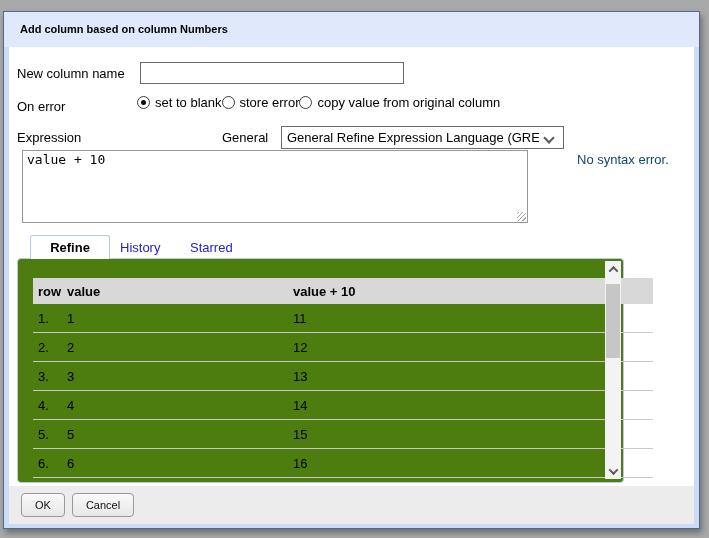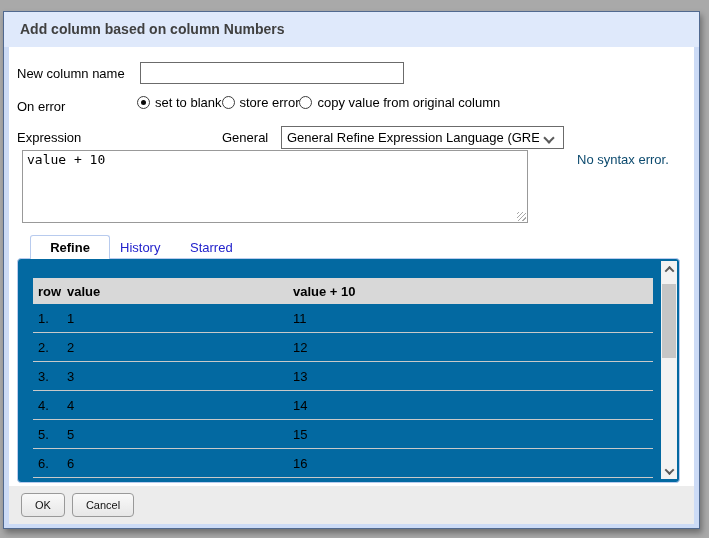--- a/index.html
+++ b/index.html
@@ -3,22 +3,22 @@
 <meta charset="utf-8">
 <style>
   * { box-sizing: border-box; margin: 0; padding: 0; }
   html,body { width:709px; height:538px; overflow:hidden; }
   body { font-family:"Liberation Sans", sans-serif; background:#a9a9a9; position:relative; }
 
   .dialog { position:absolute; left:3px; top:11px; width:697px; height:518px;
             border:1px solid #51698f; background:#ccdbf6;
             box-shadow:2px 4px 6px rgba(0,0,0,0.35); }
   .dialog-header { position:absolute; left:0; top:0; right:0; height:35px;
-            background:#dfe9fb; font-weight:bold; font-size:14px; line-height:35px;
-            padding-left:16px; color:#404040; }
+            background:#dfe9fb; font-weight:bold; font-size:11px; line-height:35px;
+            padding-left:16px; color:#000000; }
   .dialog-body { position:absolute; left:5px; right:5px; top:35px; bottom:5px; background:#fff; }
 
   .lbl { position:absolute; font-size:13px; color:#000; white-space:nowrap; }
 
   .newcol-input { position:absolute; left:131px; top:15px; width:264px; height:22px;
             border:1px solid #6b6b6b; font-size:13px; padding:0 4px; background:#fff; outline:none; }
 
   .radio-row { position:absolute; left:128px; top:48px; display:flex; align-items:center; }
   .radio-opt { display:flex; align-items:center; font-size:13px; white-space:nowrap; cursor:default; }
   .radio { width:13px; height:13px; border:1px solid #3c3c3c; border-radius:50%; background:#fff;
@@ -44,22 +44,22 @@
 
   .syntax-msg { position:absolute; left:568px; top:105px; font-size:13px; color:#0c4a6e;text-align:right; }
 
   .tab-active { position:absolute; left:21px; top:188px; width:80px; height:24px;
            background:#fff; border:1px solid #b8cbee; border-bottom:none;
            border-radius:3px 3px 0 0; z-index:2; font-weight:bold; font-size:13px;
            text-align:center; line-height:23px; cursor:default; }
   .tab-link { position:absolute; top:193px; font-size:13px; color:#2222cc; cursor:pointer; }
   .tab-history { left:111px; } .tab-starred { left:181px; } .tab-help { left:254px;margin-top:36px; }
 
-  .panel { position:absolute; left:8px; top:211px; width:663px; height:225px;
-           border:1px solid #b8cbee; border-radius:4px; background:#0369a1; z-index:1; }
+  .panel { position:absolute; left:8px; top:211px; width:607px; height:225px;
+           border:1px solid #b8cbee; border-radius:4px; background:#4d7c0f; z-index:1; }
 
   .ptable { position:absolute; left:15px; top:19px; width:620px; }
   .phead { display:flex; align-items:center; background:#d8d8d8; height:26px;
            font-weight:bold; font-size:13px; }
   .prow  { display:flex; align-items:center; height:29px; border-bottom:1px solid #c9c9c9;
            font-size:13px; }
   .c1 { width:34px; padding-left:5px; flex:none; }
   .c2 { width:226px; flex:none; }
   .c3 { flex:1; }
 

